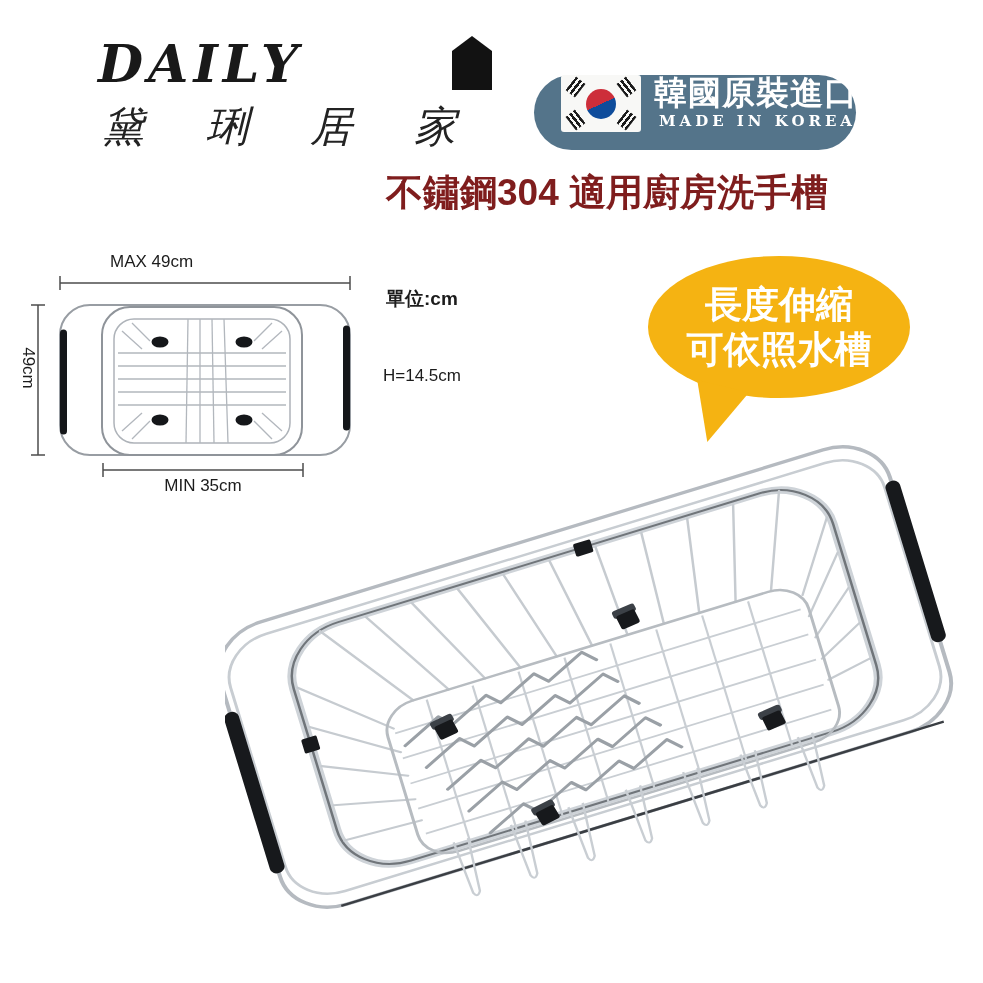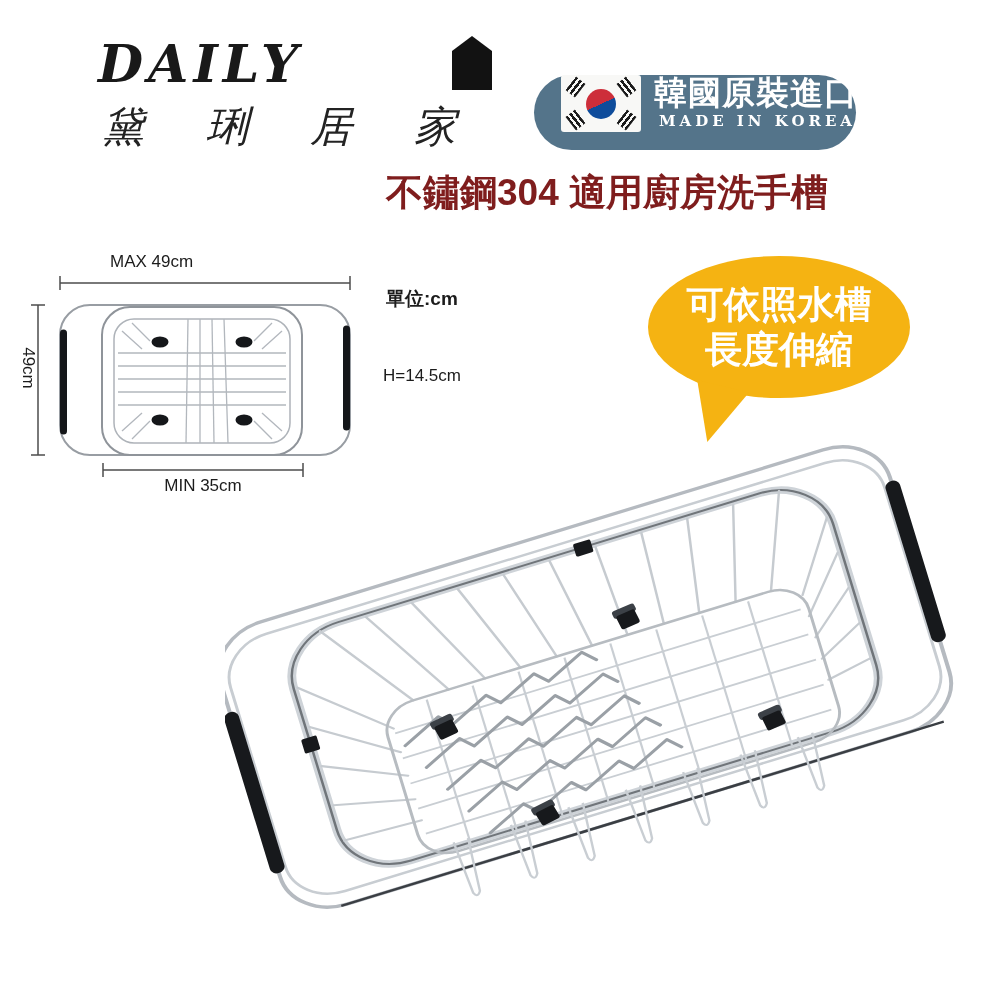--- a/index.html
+++ b/index.html
@@ -164,22 +164,22 @@
     </svg>
     <div class="dim dim-max">MAX 49cm</div>
     <div class="dim dim-unit">單位:cm</div>
     <div class="dim dim-depth">49cm</div>
     <div class="dim dim-min">MIN 35cm</div>
     <div class="dim dim-height">H=14.5cm</div>
   </section>
 
   <div class="callout" style="background-color: rgb(245, 179, 18);">
     <span class="callout-tail" style="background-color: rgb(245, 179, 18);"></span>
+    <div class="callout-line">長度伸縮</div>
     <div class="callout-line">可依照水槽</div>
-    <div class="callout-line">長度伸縮</div>
   </div>
 
   <figure class="photo">
     <svg width="758" height="545" viewBox="0 0 758 545">
       <g transform="translate(360,262) rotate(-17) scale(1,0.82)">
 
         <g>
           <rect class="w1" x="-350" y="-180" width="700" height="360" rx="56"></rect>
           <rect class="w1b" x="-342" y="-164" width="684" height="328" rx="50"></rect>
           <path class="raildark" d="M -300,180 L 330,180"></path>

